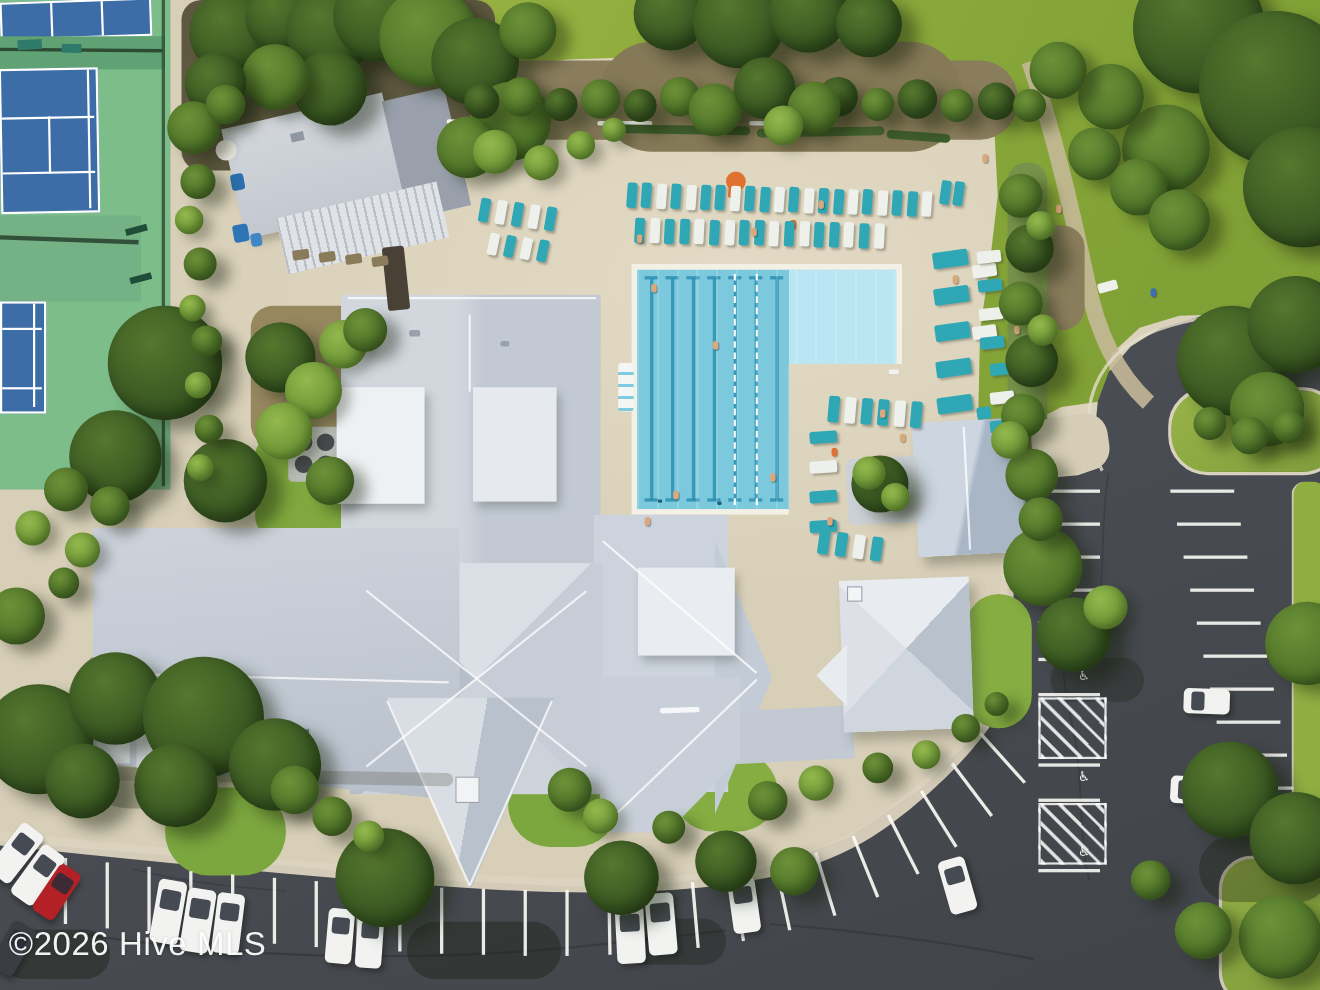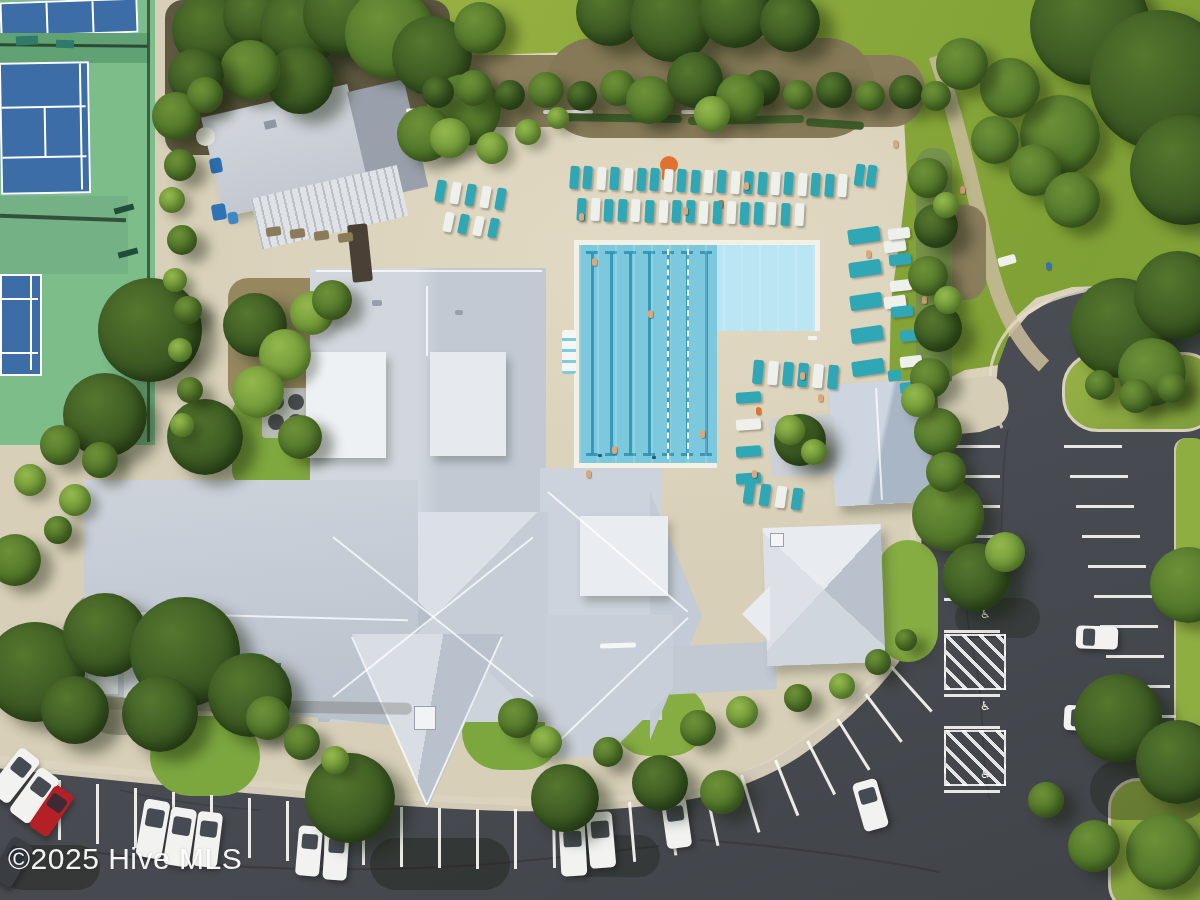--- a/index.html
+++ b/index.html
@@ -572,14 +572,14 @@
       <div class="tree light" style="position: absolute; left: 694px; top: 96px; width: 36px; height: 36px;"></div>
       <div class="tree light" style="position: absolute; left: 430px; top: 118px; width: 40px; height: 40px;"></div>
       <div class="tree light" style="position: absolute; left: 476px; top: 132px; width: 32px; height: 32px;"></div>
       <div class="tree light" style="position: absolute; left: 515px; top: 119px; width: 26px; height: 26px;"></div>
       <div class="tree light" style="position: absolute; left: 547px; top: 107px; width: 22px; height: 22px;"></div>
       <div class="tree dark" style="position: absolute; left: 774px; top: 414px; width: 52px; height: 52px;"></div>
       <div class="tree light" style="position: absolute; left: 775px; top: 415px; width: 30px; height: 30px;"></div>
       <div class="tree light" style="position: absolute; left: 801px; top: 439px; width: 26px; height: 26px;"></div>
     </div>
 
-  <div class="abs" id="watermark">©2025 Hive MLS</div>
+  <div class="abs" id="watermark">©2026 Hive MLS</div>
 </div>
 
 </body></html>

